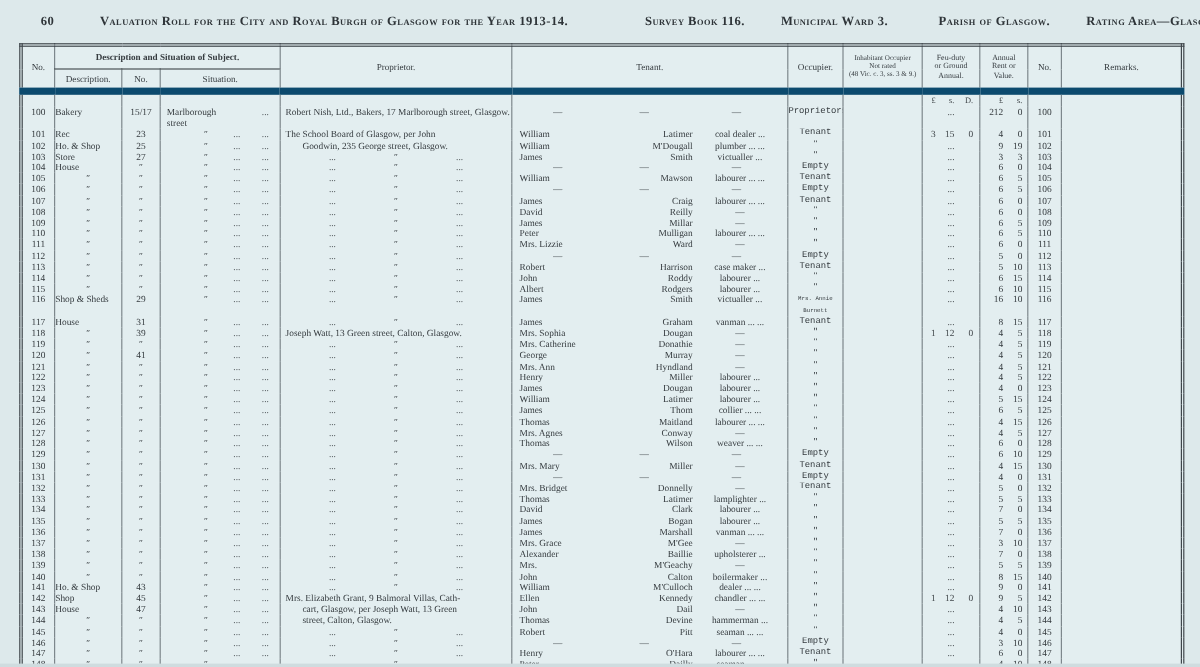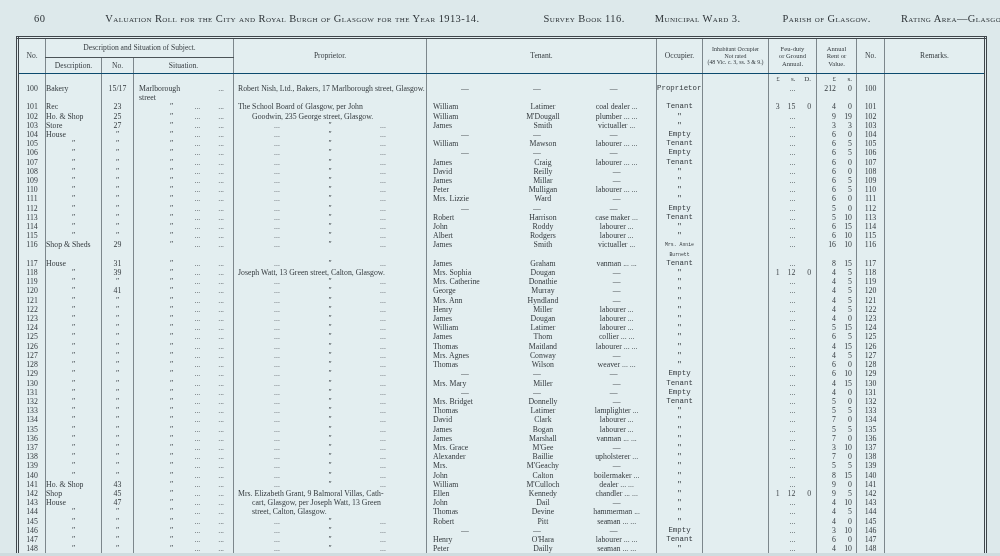--- a/index.html
+++ b/index.html
@@ -6,42 +6,42 @@
   body{
     width:1000px;height:556px;overflow:hidden;position:relative;
     background:#dde9eb;
     font-family:"Liberation Serif","DejaVu Serif",serif;
     color:#343a3e;
   }
   
   .topbar{
     position:absolute;top:13px;left:34px;right:24px;
     display:flex;align-items:flex-end;white-space:nowrap;
-    font-variant:small-caps;font-weight:400;font-size:10.5px;letter-spacing:.4px;
+    font-variant:small-caps;font-weight:700;font-size:10.5px;letter-spacing:.4px;
     color:#2e3438;
   }
-  .topbar .t-title{margin-left:60px;}
+  .topbar .t-title{margin-left:38px;}
   .topbar .t-survey{margin-left:34px;padding-left:30px;}
   .topbar .t-ward{margin-left:30px;}
   .topbar .t-parish{margin-left:42px;}
   .topbar .t-rating{margin-left:30px;}
   
   table{
     position:absolute;top:36px;left:16px;width:968px;
     border-collapse:collapse;table-layout:fixed;
     border:3px double #3f464b;background:#e3eef0;
   }
   th,td{padding:0;border-left:1px solid #7d878c;font-weight:normal;vertical-align:top;overflow:hidden;}
   thead th{
-    border-bottom:1px solid #0c4a6e;
+    border-bottom:6px solid #0c4a6e;
     vertical-align:middle;text-align:center;
     font-size:7.6px;line-height:1.25;padding:1px 1px;
     color:#363c40;
   }
-  th.grp{border-bottom:1px solid #4b5357;height:16px;}
+  th.grp{border-bottom:1px solid #4b5357;height:16px;font-weight:bold;}
   th.sub{height:13px;}
   th.small3{font-size:5.9px;line-height:1.15;}
   th.small3 span{display:block;}
   
   tr.currow td{height:10px;line-height:10px;font-size:7px;}
   
   tbody td{height:9.2px;line-height:9.2px;font-size:7.8px;}
   tr.h2 td{height:18.4px;}
   .ctr{text-align:center;}
   .fx{display:flex;width:100%;align-items:baseline;}
@@ -49,21 +49,21 @@
   .c-sit .s0{flex:1 1 auto;text-align:left;padding-left:5px;}
   .c-sit .s0.dit2{padding-left:36px;}
   .c-sit .dots{flex:0 0 24%;text-align:center;color:#4a5054;}
   
   .pn{display:block;text-align:left;padding-left:16px;text-indent:-12px;}
   .pc{display:block;text-align:left;padding-left:18px;}
   .c-prop .pdots{flex:1;text-align:center;color:#4a5054;}
   .c-prop .dit{flex:0 0 20px;text-align:center;}
   
   .c-ten .t1{flex:0 0 33%;padding-left:6px;text-align:left;}
-  .c-ten .t2{flex:0 0 30%;text-align:center;}
+  .c-ten .t2{flex:0 0 30%;text-align:right;}
   .c-ten .t3{flex:1 1 auto;text-align:center;}
   .c-ten .dash{text-align:center;padding-left:0;}
   
   .c-occ{text-align:center;font-size:7.4px;font-family:Liberation Mono, monospace;}
   .c-occ.tiny{font-size:4.8px;letter-spacing:0;}
   
   .c-feu{text-align:center;color:#40464a;}
   .c-feu .fv{flex:1;text-align:right;padding-right:5px;}
   .c-rent .rp{flex:1;text-align:right;}
   .c-rent .rs{flex:0 0 16px;text-align:right;padding-right:4px;}

